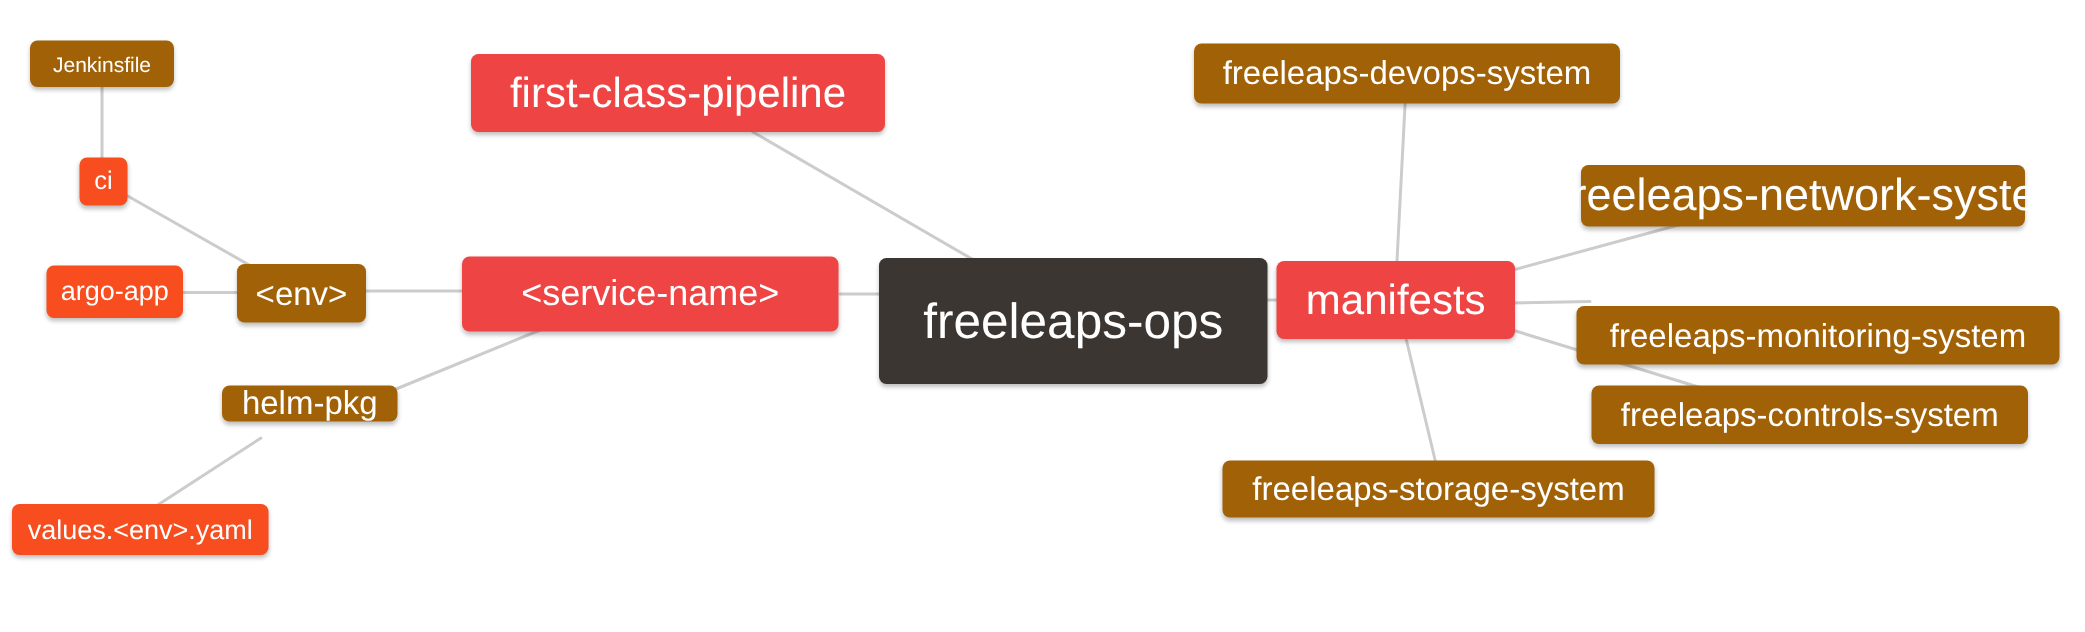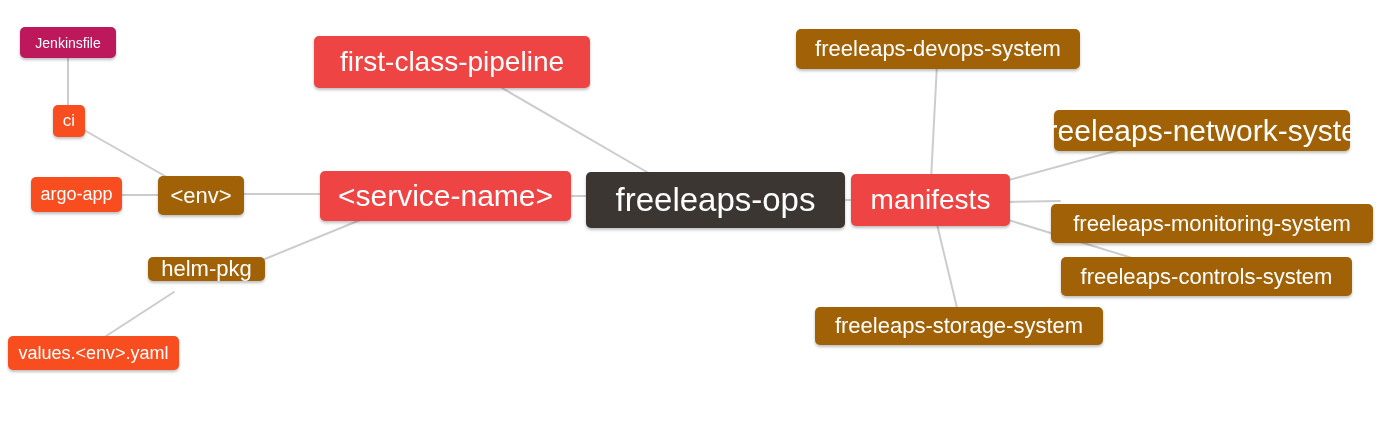--- a/index.html
+++ b/index.html
@@ -36,21 +36,21 @@
     color: #ffffff;
     white-space: nowrap;
     border-radius: 5px;
     box-shadow: 0 2px 3px rgba(0,0,0,0.25);
     box-sizing: border-box;
     cursor: default;
     padding: 0 10px;
   }
   .node.blue   { background: #ef4444; }
   .node.green  { background: #a16207; }
-  .node.orange { background: #be185d; }
+  .node.orange { background: #a16207; }
   .node.red    { background: #f74d1f; text-align: center; }
   .node.dark   { background: #3b3632; }
 </style>
 </head>
 <body>
 
 <div class="canvas">
 
   <svg class="edges" viewBox="0 0 1390 421" xmlns="http://www.w3.org/2000/svg">
     <line x1="68" y1="57" x2="68" y2="110"></line>
@@ -76,23 +76,23 @@
   <div class="node red" style="left:31px; top:177px; width:91px; height:35px; font-size:18px;">argo-app</div>
 
   <div class="node green" style="left:158px; top:176px; width:86px; height:39px; font-size:22px;">&lt;env&gt;</div>
 
   <div class="node green" style="left:148px; top:257px; width:117px; height:24px; font-size:22px;">helm-pkg</div>
 
   <div class="node red" style="left:8px; top:336px; width:171px; height:34px; font-size:18px;">values.&lt;env&gt;.yaml</div>
 
   <div class="node blue" style="left:314px; top:36px; width:276px; height:52px; font-size:28px;">first-class-pipeline</div>
 
-  <div class="node blue" style="left:320px; top:171px; width:251px; height:50px; font-size:30px;">&lt;service-name&gt;</div>
+  <div class="node blue" style="left:308px; top:171px; width:251px; height:50px; font-size:24px;">&lt;service-name&gt;</div>
 
-  <div class="node dark" style="left:586px; top:172px; width:259px; height:56px; font-size:33px;">freeleaps-ops</div>
+  <div class="node dark" style="left:586px; top:172px; width:259px; height:84px; font-size:33px;">freeleaps-ops</div>
 
   <div class="node blue" style="left:851px; top:174px; width:159px; height:52px; font-size:28px;">manifests</div>
 
   <div class="node green" style="left:796px; top:29px; width:284px; height:40px; font-size:22px;">freeleaps-devops-system</div>
 
   <div class="node green" style="left:1054px; top:110px; width:296px; height:41px; font-size:30px;padding-left:28px;">freeleaps-network-system</div>
 
   <div class="node green" style="left:1051px; top:185px; width:322px; height:39px; font-size:22px;margin-top:19px;">freeleaps-monitoring-system</div>
 
   <div class="node green" style="left:1061px; top:257px; width:291px; height:39px; font-size:22px;">freeleaps-controls-system</div>

